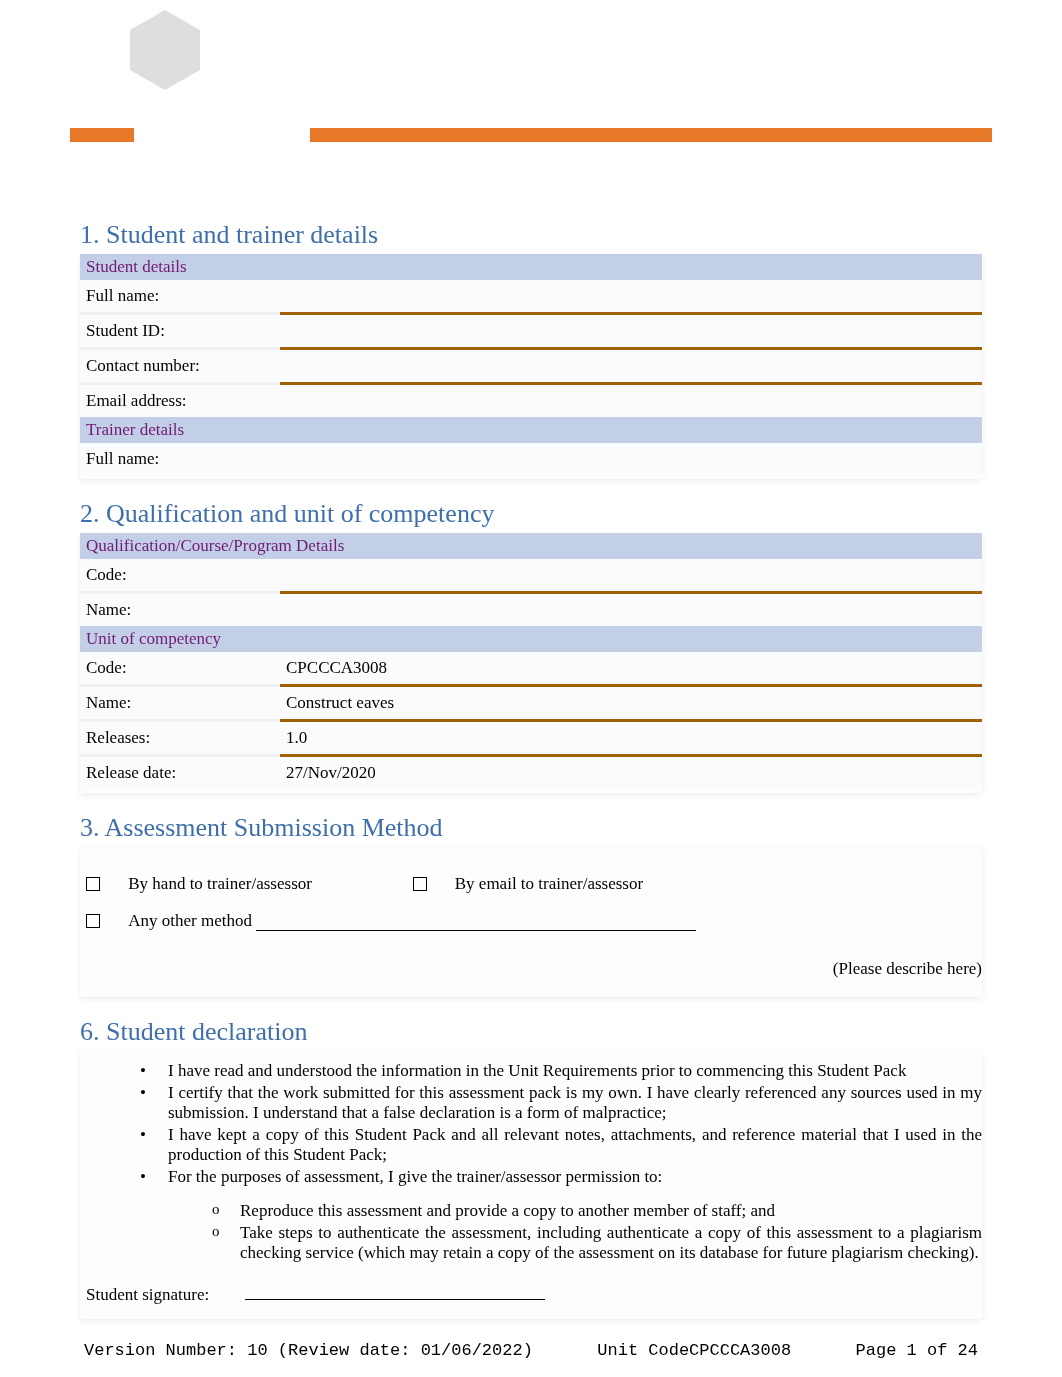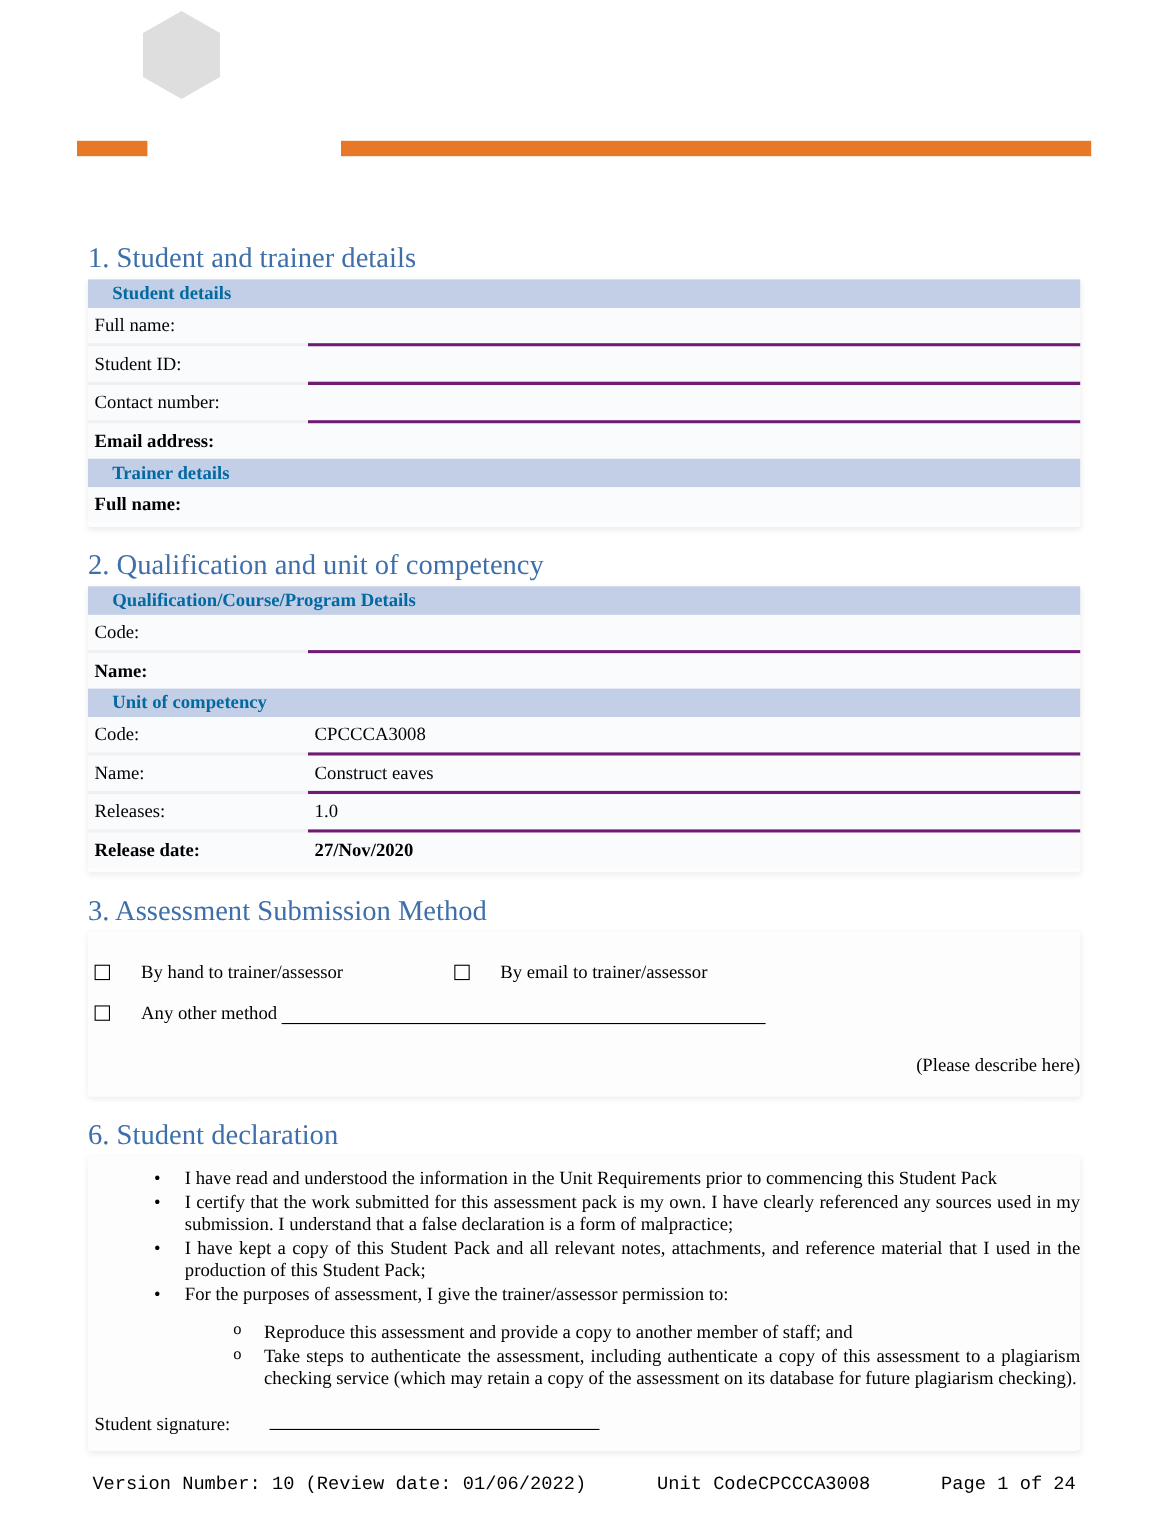--- a/index.html
+++ b/index.html
@@ -65,45 +65,44 @@
   line-height: 1.3;
 }
 .section-heading {
   color: #3e6faa;
   font-size: 26px;
   font-weight: normal;
   margin: 20px 0 4px 0;
 }
 .sub-heading-row {
   background: #c3cfe7;
-  padding: 3px 22px;
-  font-size: 17px;
-  color: #0369a1;
-  font-weight: bold;
+  padding: 3px 6px;
+  font-size: 17px;
+  color: #701a75;
 }
 .field-table {
   width: 100%;
   border-collapse: separate;
   border-spacing: 0;
 }
 .field-table td {
   padding: 6px 6px;
   font-size: 17px;
   vertical-align: top;
 }
 .field-table td.label {
   width: 200px;
   background: #fafbfd;
   border-bottom: 3px solid #f0f0f0;
 }
 .field-table td.value {
   background: #fafbfd;
-  border-bottom: 3px solid #701a75;
-}
-.field-table tr:last-child td { border-bottom: none; font-weight: bold; }
+  border-bottom: 3px solid #a16207;
+}
+.field-table tr:last-child td { border-bottom: none; }
 .checkbox-block {
   padding: 10px 6px 6px 6px;
   font-size: 17px;
 }
 .chk-row {
   margin: 16px 0;
 }
 .checkbox {
   display: inline-block;
   width: 14px;

